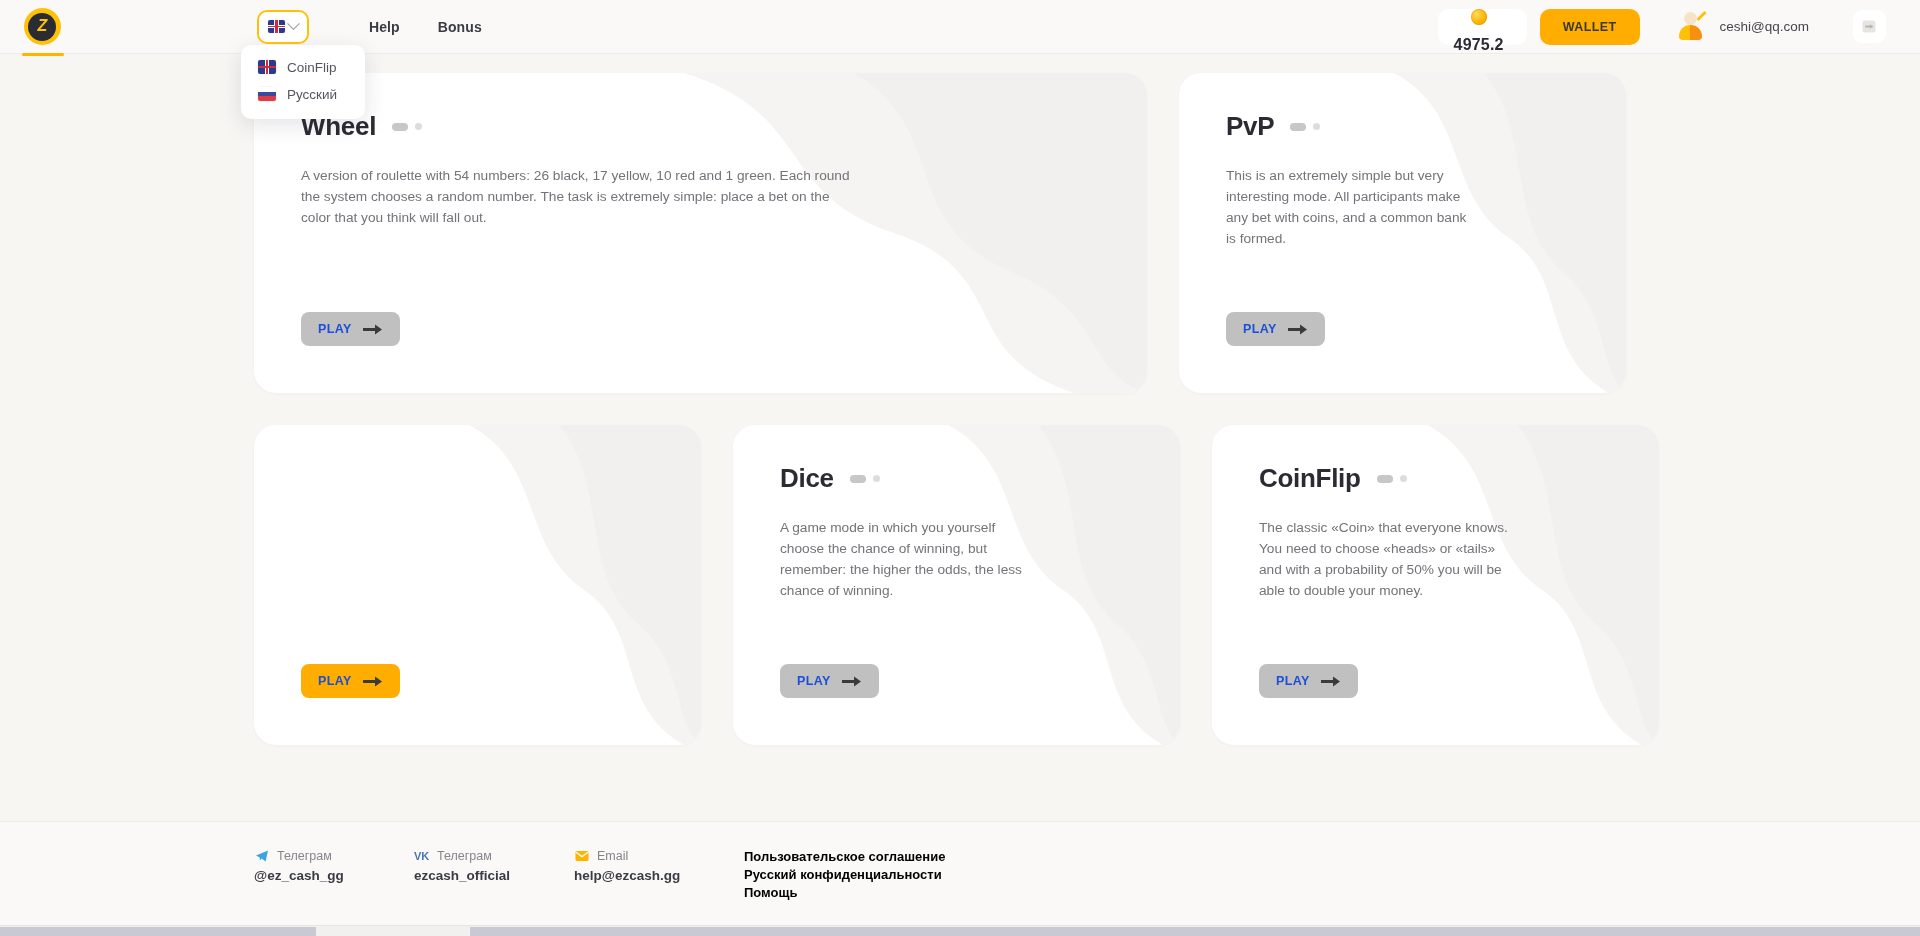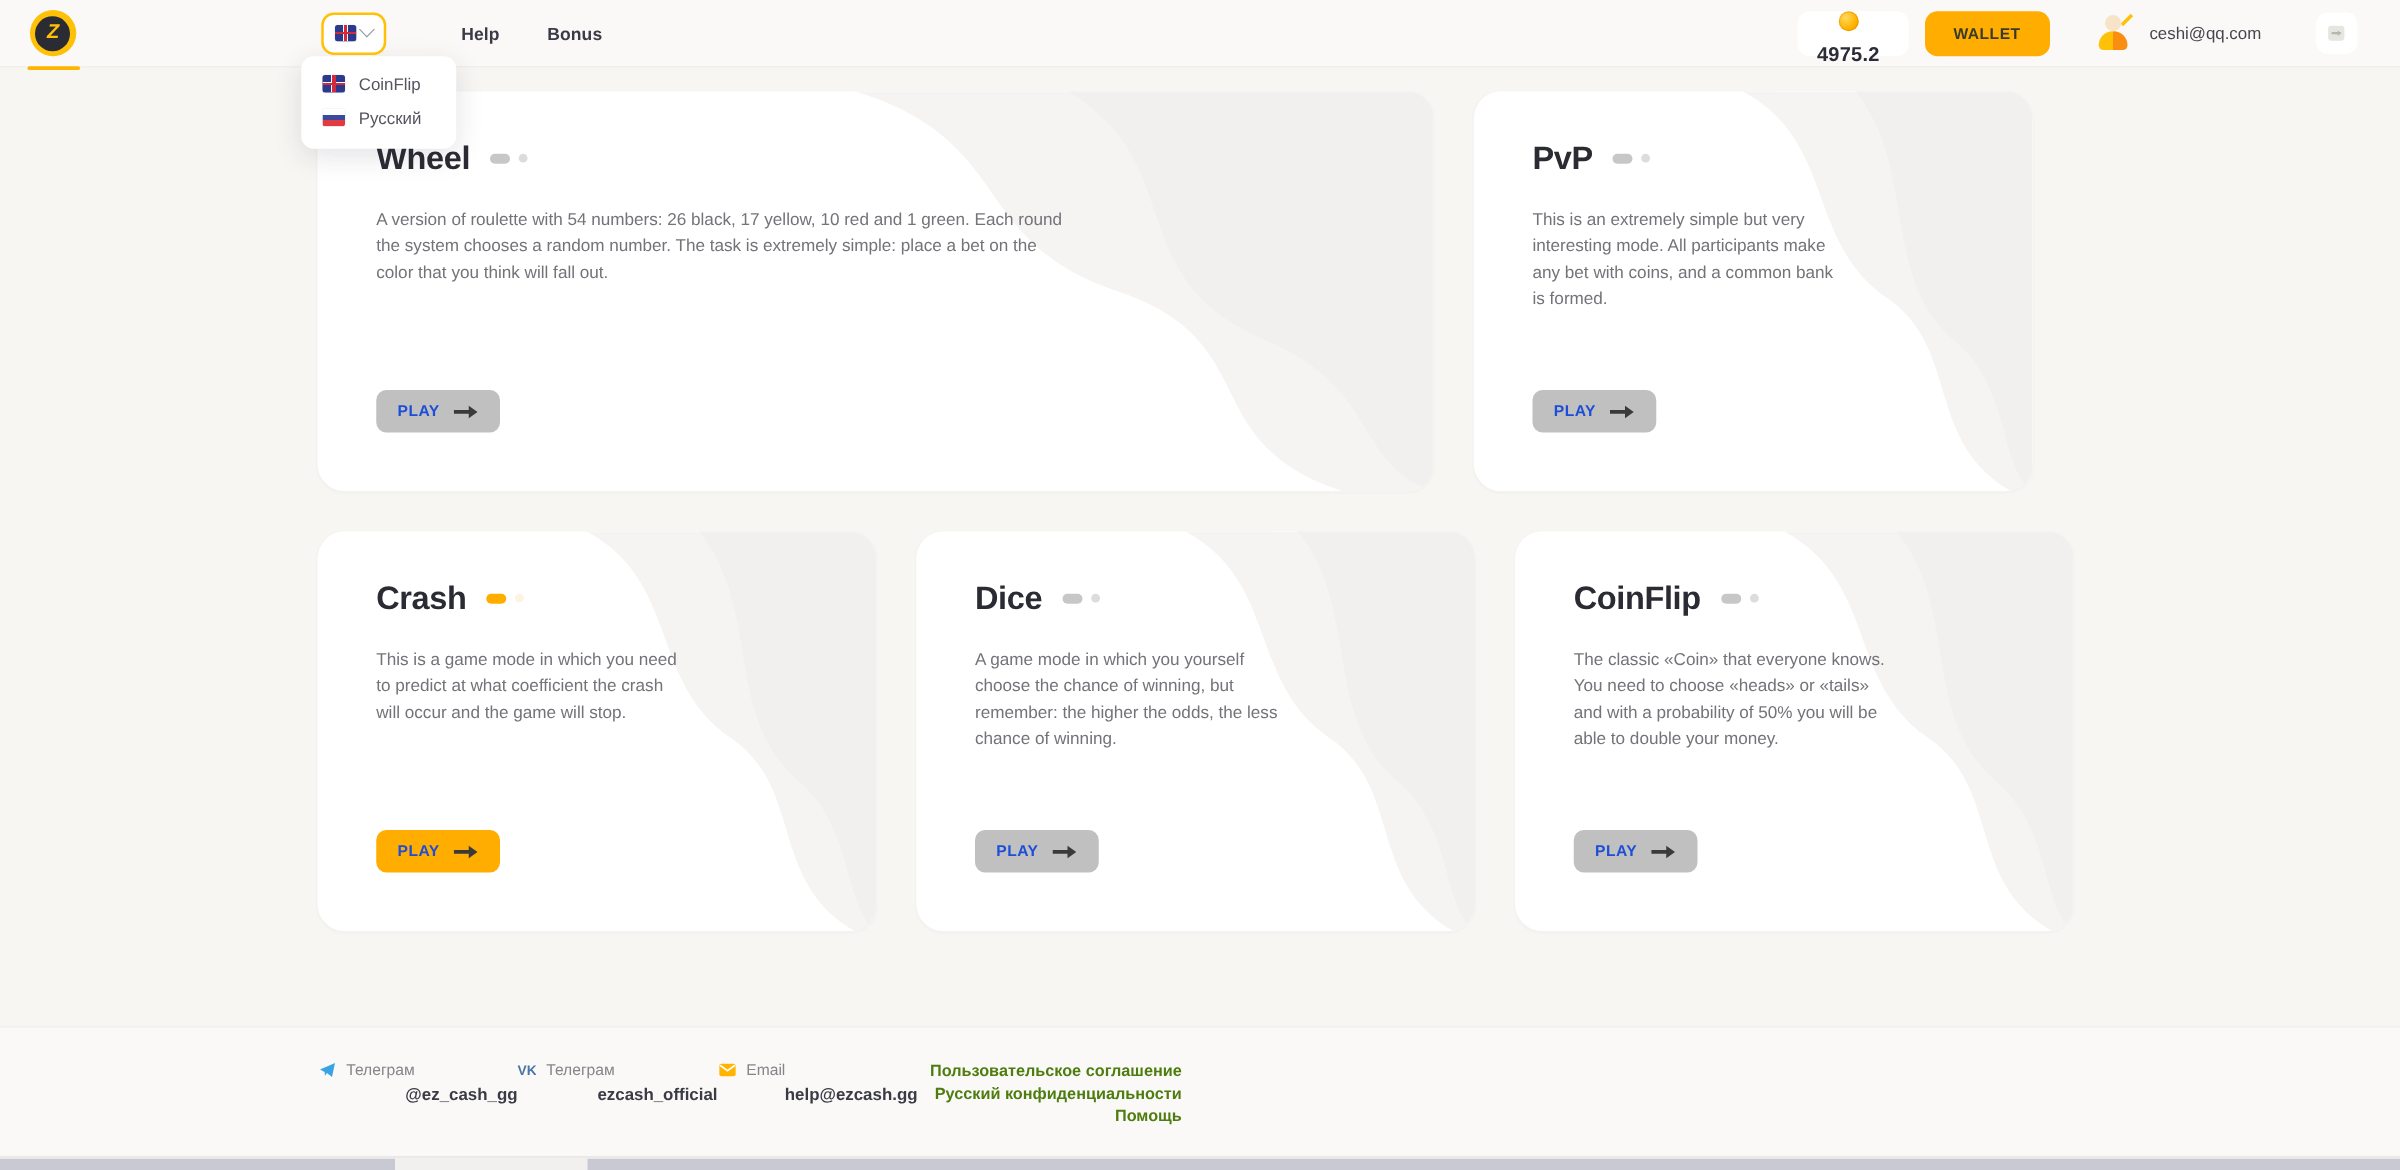--- a/index.html
+++ b/index.html
@@ -342,21 +342,20 @@
     height: 104px;
     background: #faf9f7;
     border-top: 1px solid #ededea;
     padding-top: 26px;
   }
   .footer-inner {
     width: 1412px;
     margin: 0 auto;
     display: flex;
     align-items: flex-start;
-    text-align: right;
   }
   .contact { width: 160px; }
   .contact-head {
     display: flex; align-items: center; gap: 8px;
     height: 16px;
   }
   .contact-label {
     font-size: 12.5px;
     color: #85858c;
   }
@@ -367,21 +366,21 @@
     color: #3b3b46;
     cursor: pointer;
   }
   .ico { width: 15px; height: 15px; flex: none; display: flex; align-items: center; justify-content: center; }
   .ico svg { display: block; }
 
   .legal { margin-left: 10px; }
   .legal-link {
     font-size: 13px;
     font-weight: 700;
-    color: #4d7c0f;
+    color: #000000;
     line-height: 18px;
     cursor: pointer;
   }
 
   .scrollbar-track {
     position: absolute;
     left: 0; bottom: 0;
     width: 1920px; height: 11px;
     background: #f1f0ee;
     border-top: 1px solid #e6e5e2;
@@ -519,30 +518,20 @@
 
       </div>
 
       <div class="row">
 
         <div class="card card-narrow">
           <svg class="waves" viewBox="0 0 447 320" preserveAspectRatio="none">
             <path d="M215 0 C290 40 265 120 330 165 C390 205 360 280 430 320 L447 320 L447 0 Z" fill="#f5f4f2"></path>
             <path d="M305 0 C355 60 325 150 385 200 C430 238 420 300 447 320 L447 0 Z" fill="#f1f0ee"></path>
           </svg>
-          <div class="card-body">
-            <div class="card-title-row">
-              <div class="card-title">Crash</div>
-              <div class="dots">
-                <span class="pill on"></span>
-                <span class="dot on"></span>
-              </div>
-            </div>
-            <div class="card-desc desc-narrow">This is a game mode in which you need to predict at what coefficient the crash will occur and the game will stop.</div>
-          </div>
           <button class="play-btn active">
             <span class="play-label">PLAY</span>
             <svg width="20" height="13" viewBox="0 0 20 13">
               <path d="M0 5 H12 V1.5 L19 6.5 L12 11.5 V8 H0 Z" fill="#3a3a3a"></path>
             </svg>
           </button>
         </div>
 
         <div class="card card-narrow">
           <svg class="waves" viewBox="0 0 447 320" preserveAspectRatio="none">

